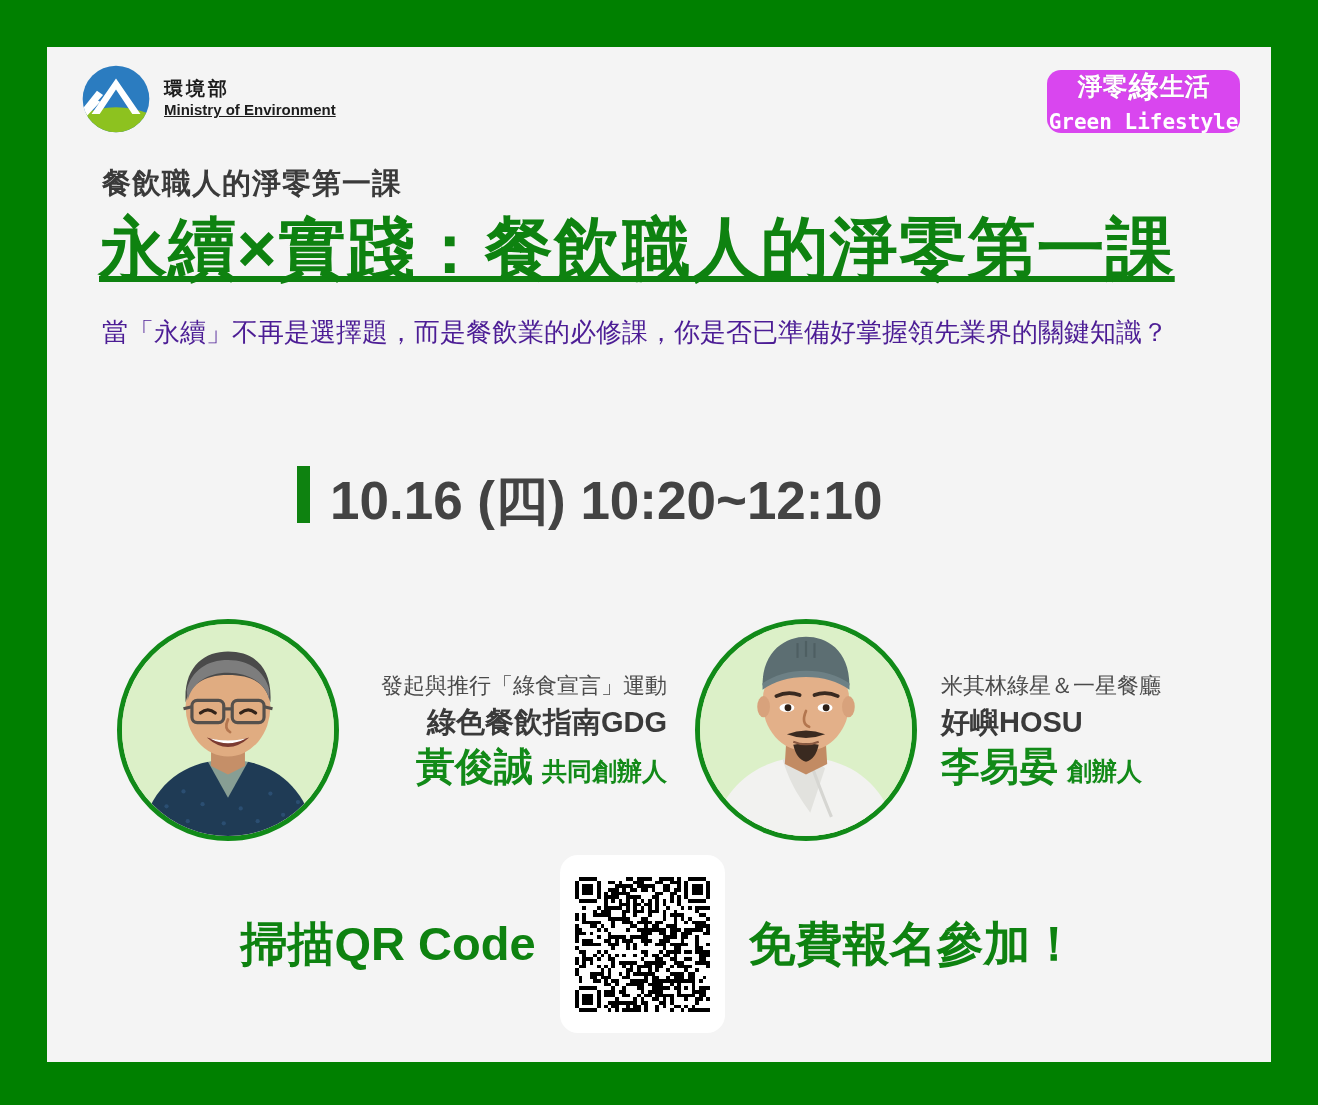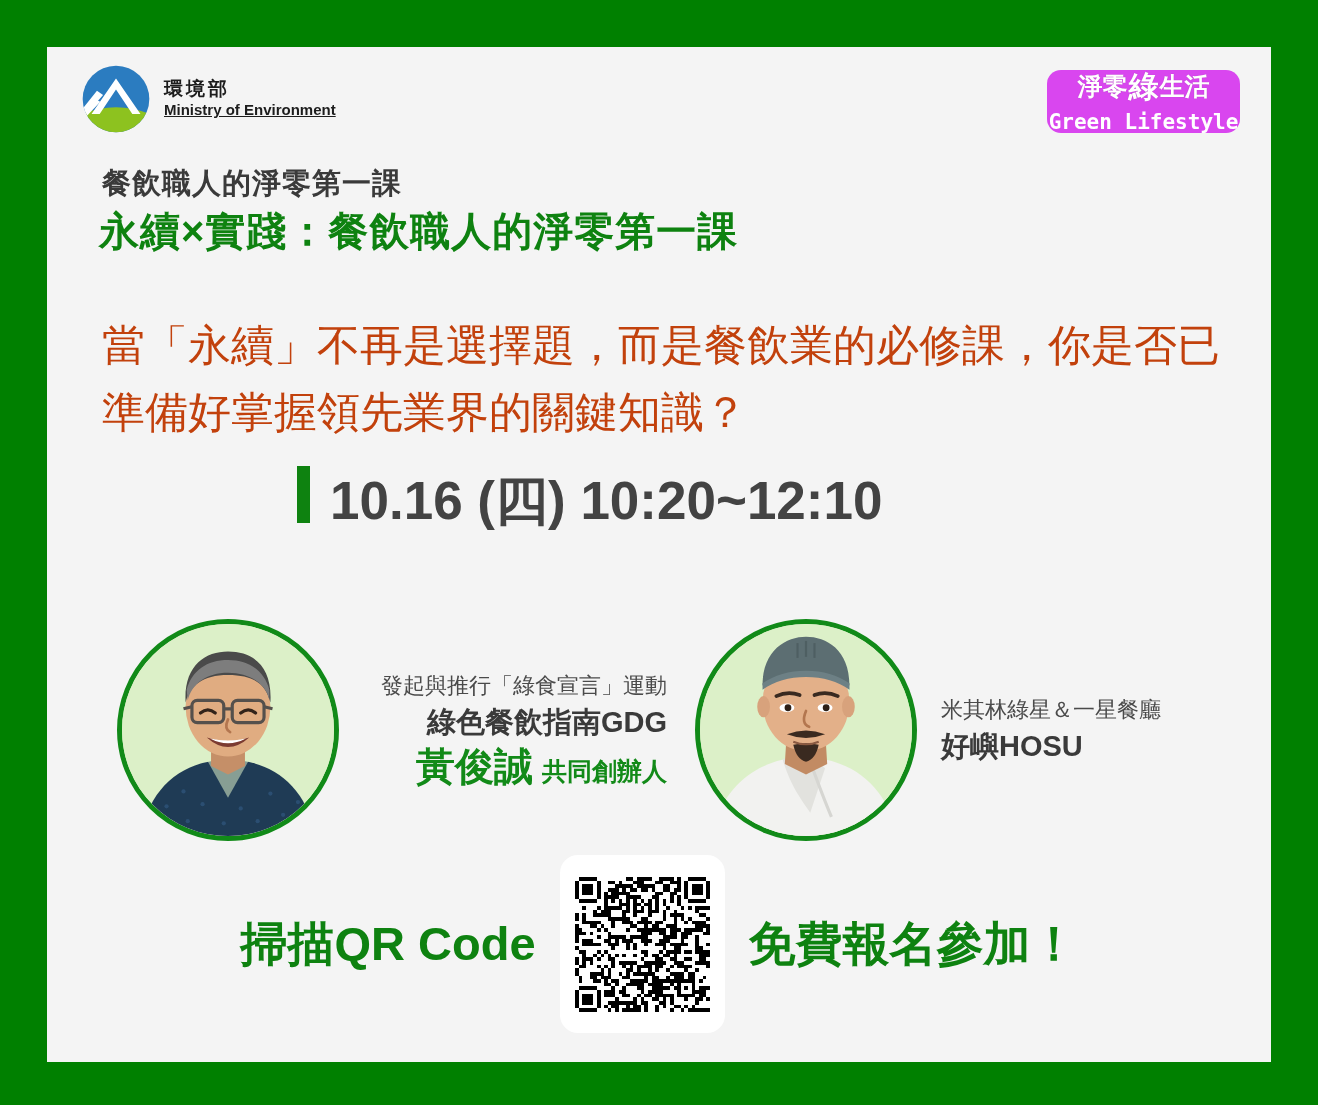--- a/index.html
+++ b/index.html
@@ -43,26 +43,27 @@
     font-family:"DejaVu Sans Mono","Liberation Mono",monospace;letter-spacing:0px;
   }
 
   
   .eyebrow{
     position:absolute;left:55px;top:117px;
     font-size:29px;font-weight:700;color:#3a3a3a;letter-spacing:1px;
   }
   .headline{
     position:absolute;left:52px;top:157px;
-    font-size:40px;font-weight:700;color:#0E8210;letter-spacing:1px;
+    font-size:68px;font-weight:700;color:#0E8210;letter-spacing:1px;
     white-space:nowrap;
+    text-decoration:underline;
   }
   .desc{
     position:absolute;left:55px;top:265px;width:1130px;
-    font-size:43px;font-weight:400;color:#c2410c;line-height:1.55;
+    font-size:26px;font-weight:400;color:#4c1d95;line-height:1.55;
   }
 
   
   .datebar{position:absolute;left:250px;top:419px;display:flex;align-items:flex-start;gap:20px;}
   .date-tick{width:13px;height:57px;background:#0E8210;}
   .date-text{font-size:53px;font-weight:700;color:#434343;letter-spacing:0px;white-space:nowrap;}
 
   
   .speakers{position:absolute;left:0;top:572px;width:1017px;height:230px;}
   .spk{position:absolute;display:flex;align-items:center;}
@@ -232,20 +233,24 @@
             <path d="M100 82 q-5 12 3 15" stroke="#b3764f" stroke-width="2.5" fill="none" stroke-linecap="round"></path>
 
             <path d="M82 104 q18 -7 36 0 q-18 7 -36 0 Z" fill="#3a2a20"></path>
             <path d="M88 114 q12 -3 24 0 q-3 14 -12 16 q-9 -2 -12 -16 Z" fill="#3a2a20"></path>
             <path d="M88 111 q12 5 24 0" stroke="#8a5a42" stroke-width="2" fill="none"></path>
           </svg>
         </div>
         <div class="spk-txt">
           <span class="spk-role">米其林綠星＆一星餐廳</span>
           <span class="spk-org">好嶼HOSU</span>
+          <span class="spk-name-row">
+            <span class="spk-name">李易晏</span>
+            <span class="spk-title">創辦人</span>
+          </span>
         </div>
       </div>
 
     </div>
 
     <div class="cta">
       <span class="cta-text">掃描QR Code</span>
       <span class="qr-card">
         <svg id="qr-svg" width="135" height="135" viewBox="0 0 37 37" shape-rendering="crispEdges">
             <rect x="1" y="0" width="1" height="1" fill="#000"></rect>

